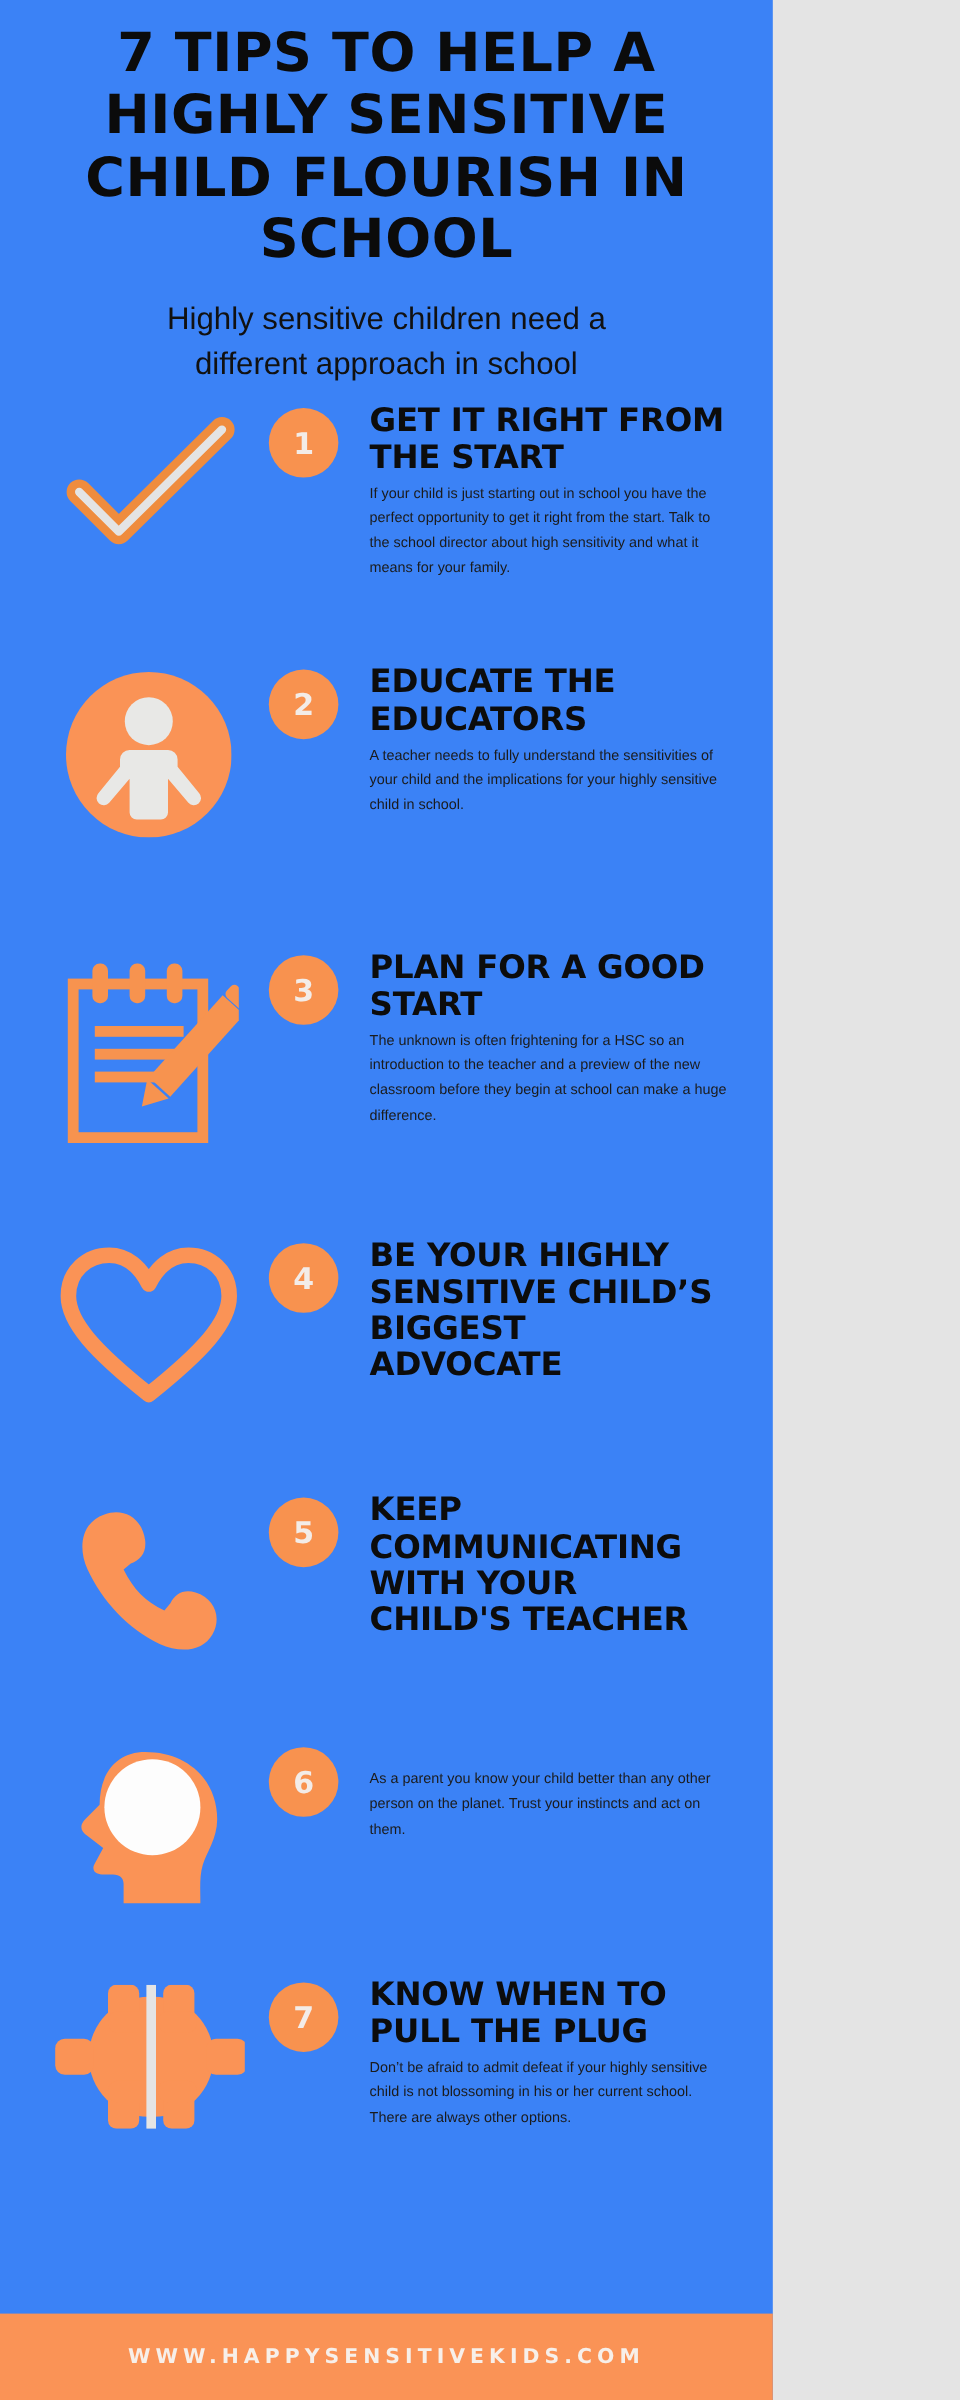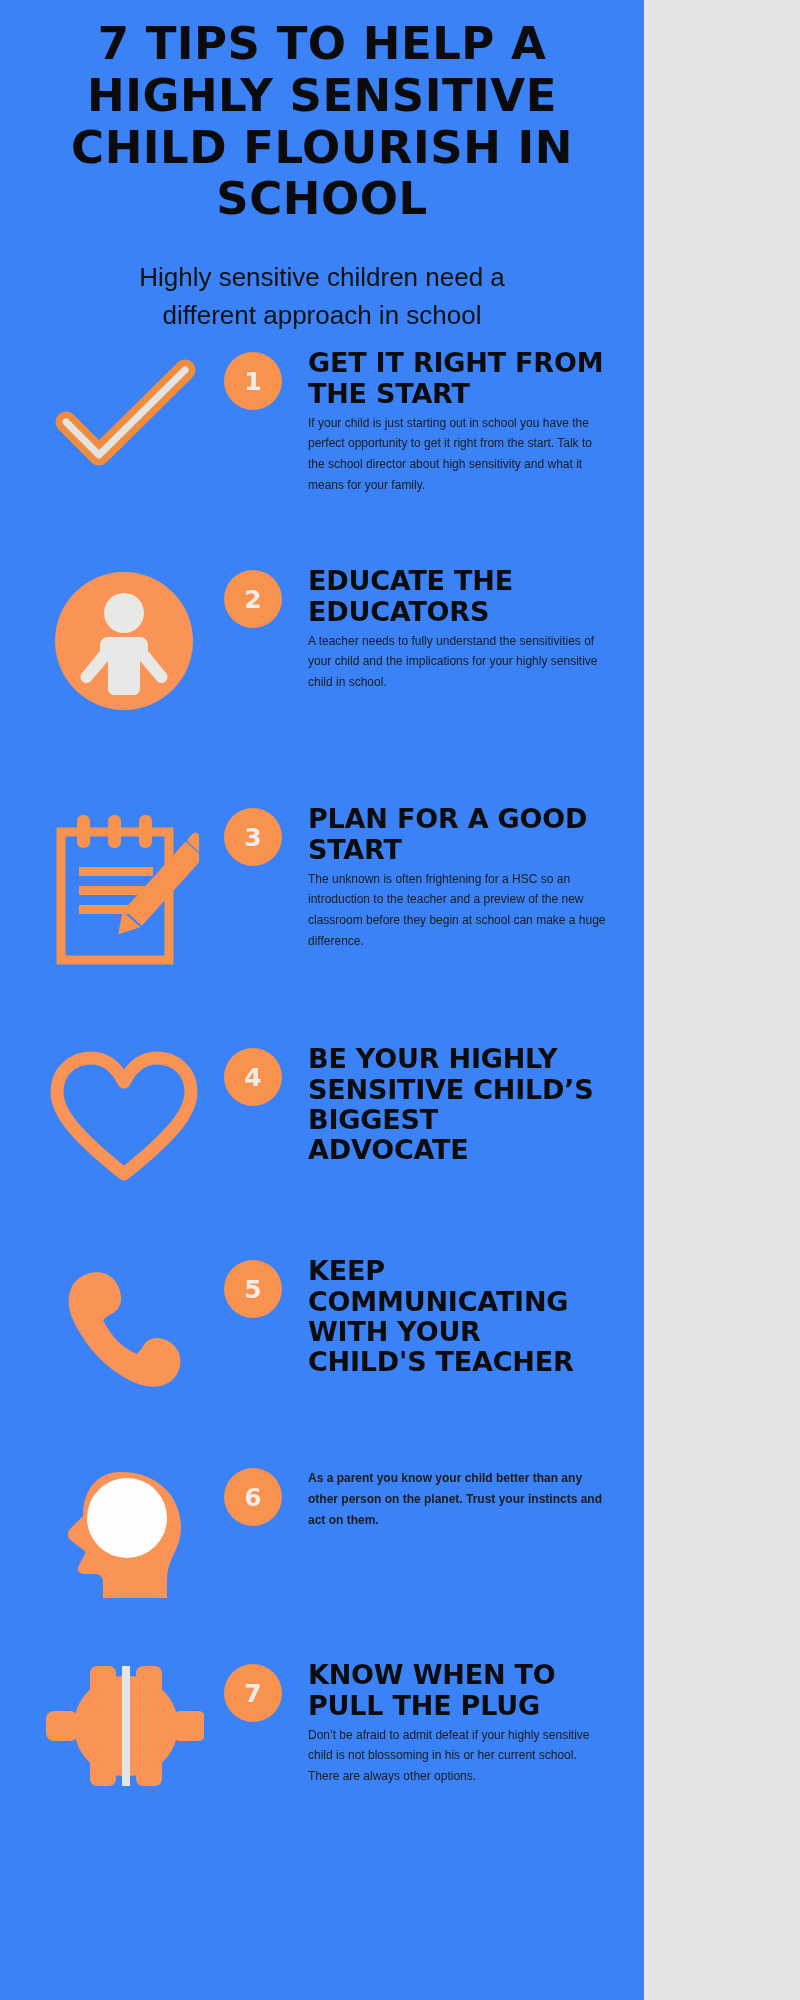--- a/index.html
+++ b/index.html
@@ -32,21 +32,21 @@
     font-family: "DejaVu Sans", sans-serif;
     font-weight: bold;
     font-size: 45px;
     line-height: 1.15;
     letter-spacing: 0.5px;
     color: #0b0b0b;
     text-transform: uppercase;
   }
 
   .subtitle {
-    margin-top: 34px;
+    margin-top: 22px;
     font-family: "Liberation Sans", sans-serif;
     font-size: 26px;
     line-height: 1.45;
     color: #111111;
     font-weight: 400;
     padding: 0 40px;
   }
 
   
   .tips {
@@ -103,21 +103,21 @@
     letter-spacing: -0.2px;
   }
 
   .tip-text {
     margin-top: 4px;
     font-family: "Liberation Sans", sans-serif;
     font-size: 12px;
     line-height: 1.72;
     color: #1b1b1b;
   }
-  .tip-text.spaced { margin-top: 4px; font-weight: bold; }
+  .tip-text.spaced { margin-top: 20px; }
   .tip-text:empty { display: none; }
 
   
   .footer {
     height: 72px;
     background: #fa9356;
     display: flex;
     align-items: center;
     justify-content: center;
   }
@@ -267,14 +267,17 @@
       </div>
       <div class="tip-num">7</div>
       <div class="tip-body">
         <div class="tip-title">KNOW WHEN TO PULL THE PLUG</div>
         <div class="tip-text">Don’t be afraid to admit defeat if your highly sensitive child is not blossoming in his or her current school. There are always other options.</div>
       </div>
     </div>
 
   </div>
 
+  <div class="footer">
+    <div class="footer-text">WWW.HAPPYSENSITIVEKIDS.COM</div>
+  </div>
 
 </div>
 
 </body></html>

